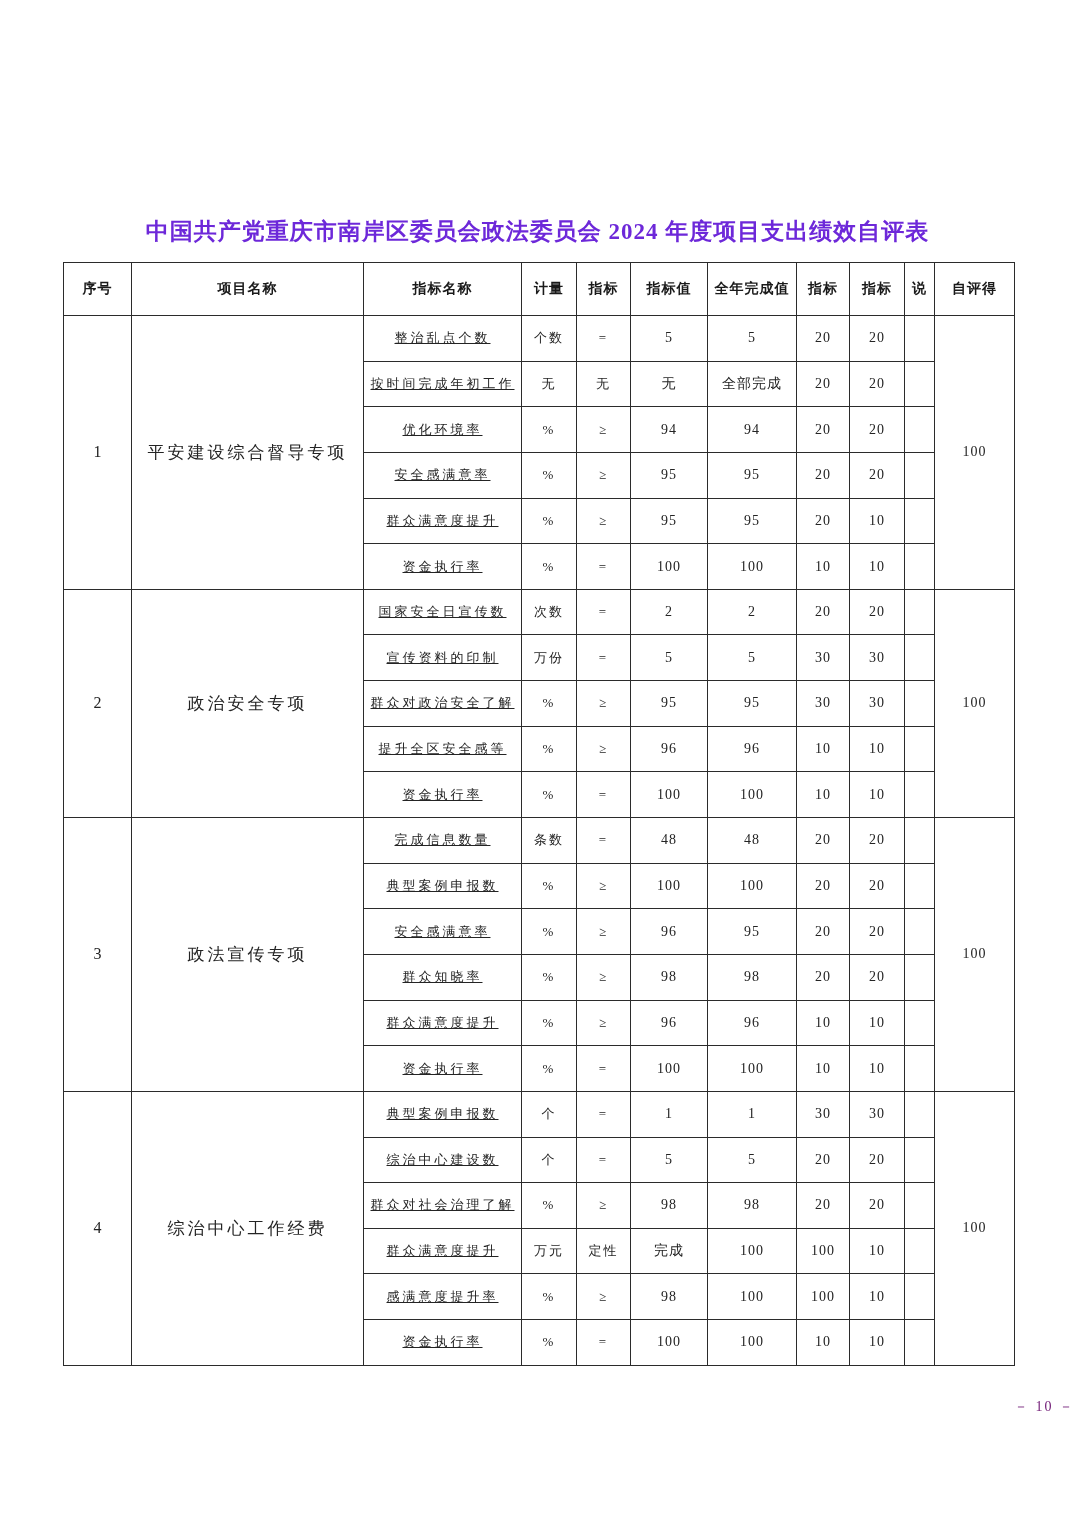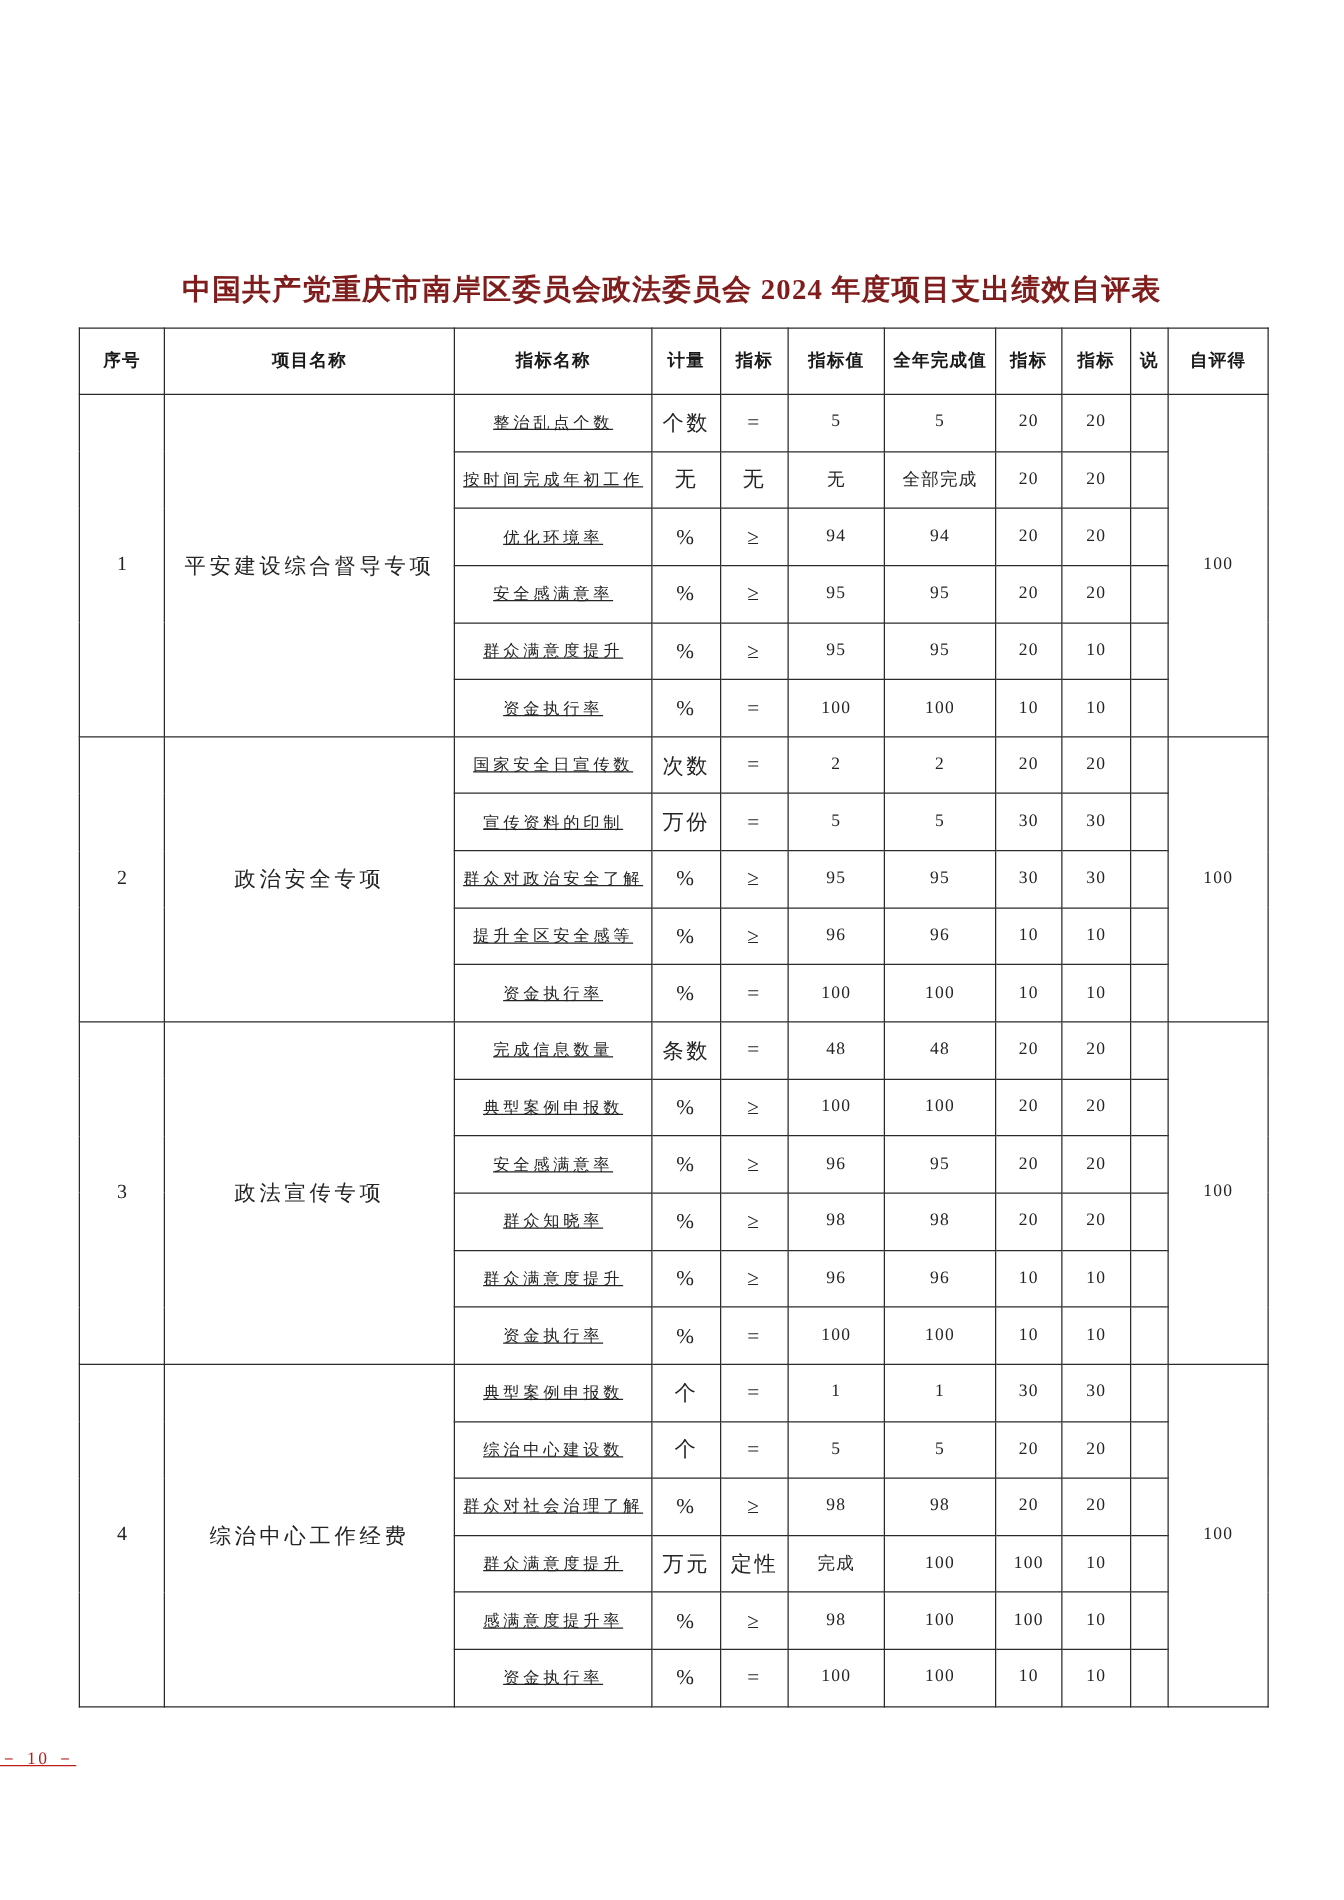--- a/index.html
+++ b/index.html
@@ -11,21 +11,21 @@
     color: #1e1e1e;
   }
   .page-title {
     position: absolute;
     top: 216px; left: 0;
     width: 100%;
     text-align: center;
     font-size: 23px;
     font-weight: 900;
     letter-spacing: 1px;
-    color: #7f1d1d;
+    color: #6d28d9;
   }
   table.eval-table {
     position: absolute;
     left: 63px; top: 262px;
     border-collapse: collapse;
     table-layout: fixed;
     width: 951px;
   }
   .eval-table th, .eval-table td {
     border: 1px solid #2b2b2b;
@@ -40,32 +40,31 @@
   .eval-table th {
     font-weight: bold;
     font-size: 14px;
     letter-spacing: 1px;
     color: #1a1a1a;
   }
   .eval-table tbody tr { height: 45.65px; }
   td.col-seq { font-size: 16px; letter-spacing: 0; }
   td.col-project { letter-spacing: 3px; font-size: 17px; }
   td.col-indicator { letter-spacing: 3px; font-size: 13px; text-decoration: underline; }
-  td.col-unit, td.col-nature { letter-spacing: 2px; font-size: 17px; }
+  td.col-unit, td.col-nature { letter-spacing: 2px; font-size: 13px; }
   td.col-target, td.col-actual, td.col-weight, td.col-points { font-size: 14px; letter-spacing: 1px; }
   td.col-score { font-size: 14px; letter-spacing: 1px; }
   .page-footer {
     position: absolute;
     top: 1398px; left: 0;
     width: 100%;
-    text-align: left;
+    text-align: right;
     font-size: 14px;
     letter-spacing: 2px;
-    color: #b91c1c;
-    text-decoration: underline;
+    color: #701a75;
   }
 </style>
 </head>
 <body>
 
 <div class="page-title">中国共产党重庆市南岸区委员会政法委员会 2024 年度项目支出绩效自评表</div>
 
 <table class="eval-table">
   <colgroup>
     <col style="width:68px">

